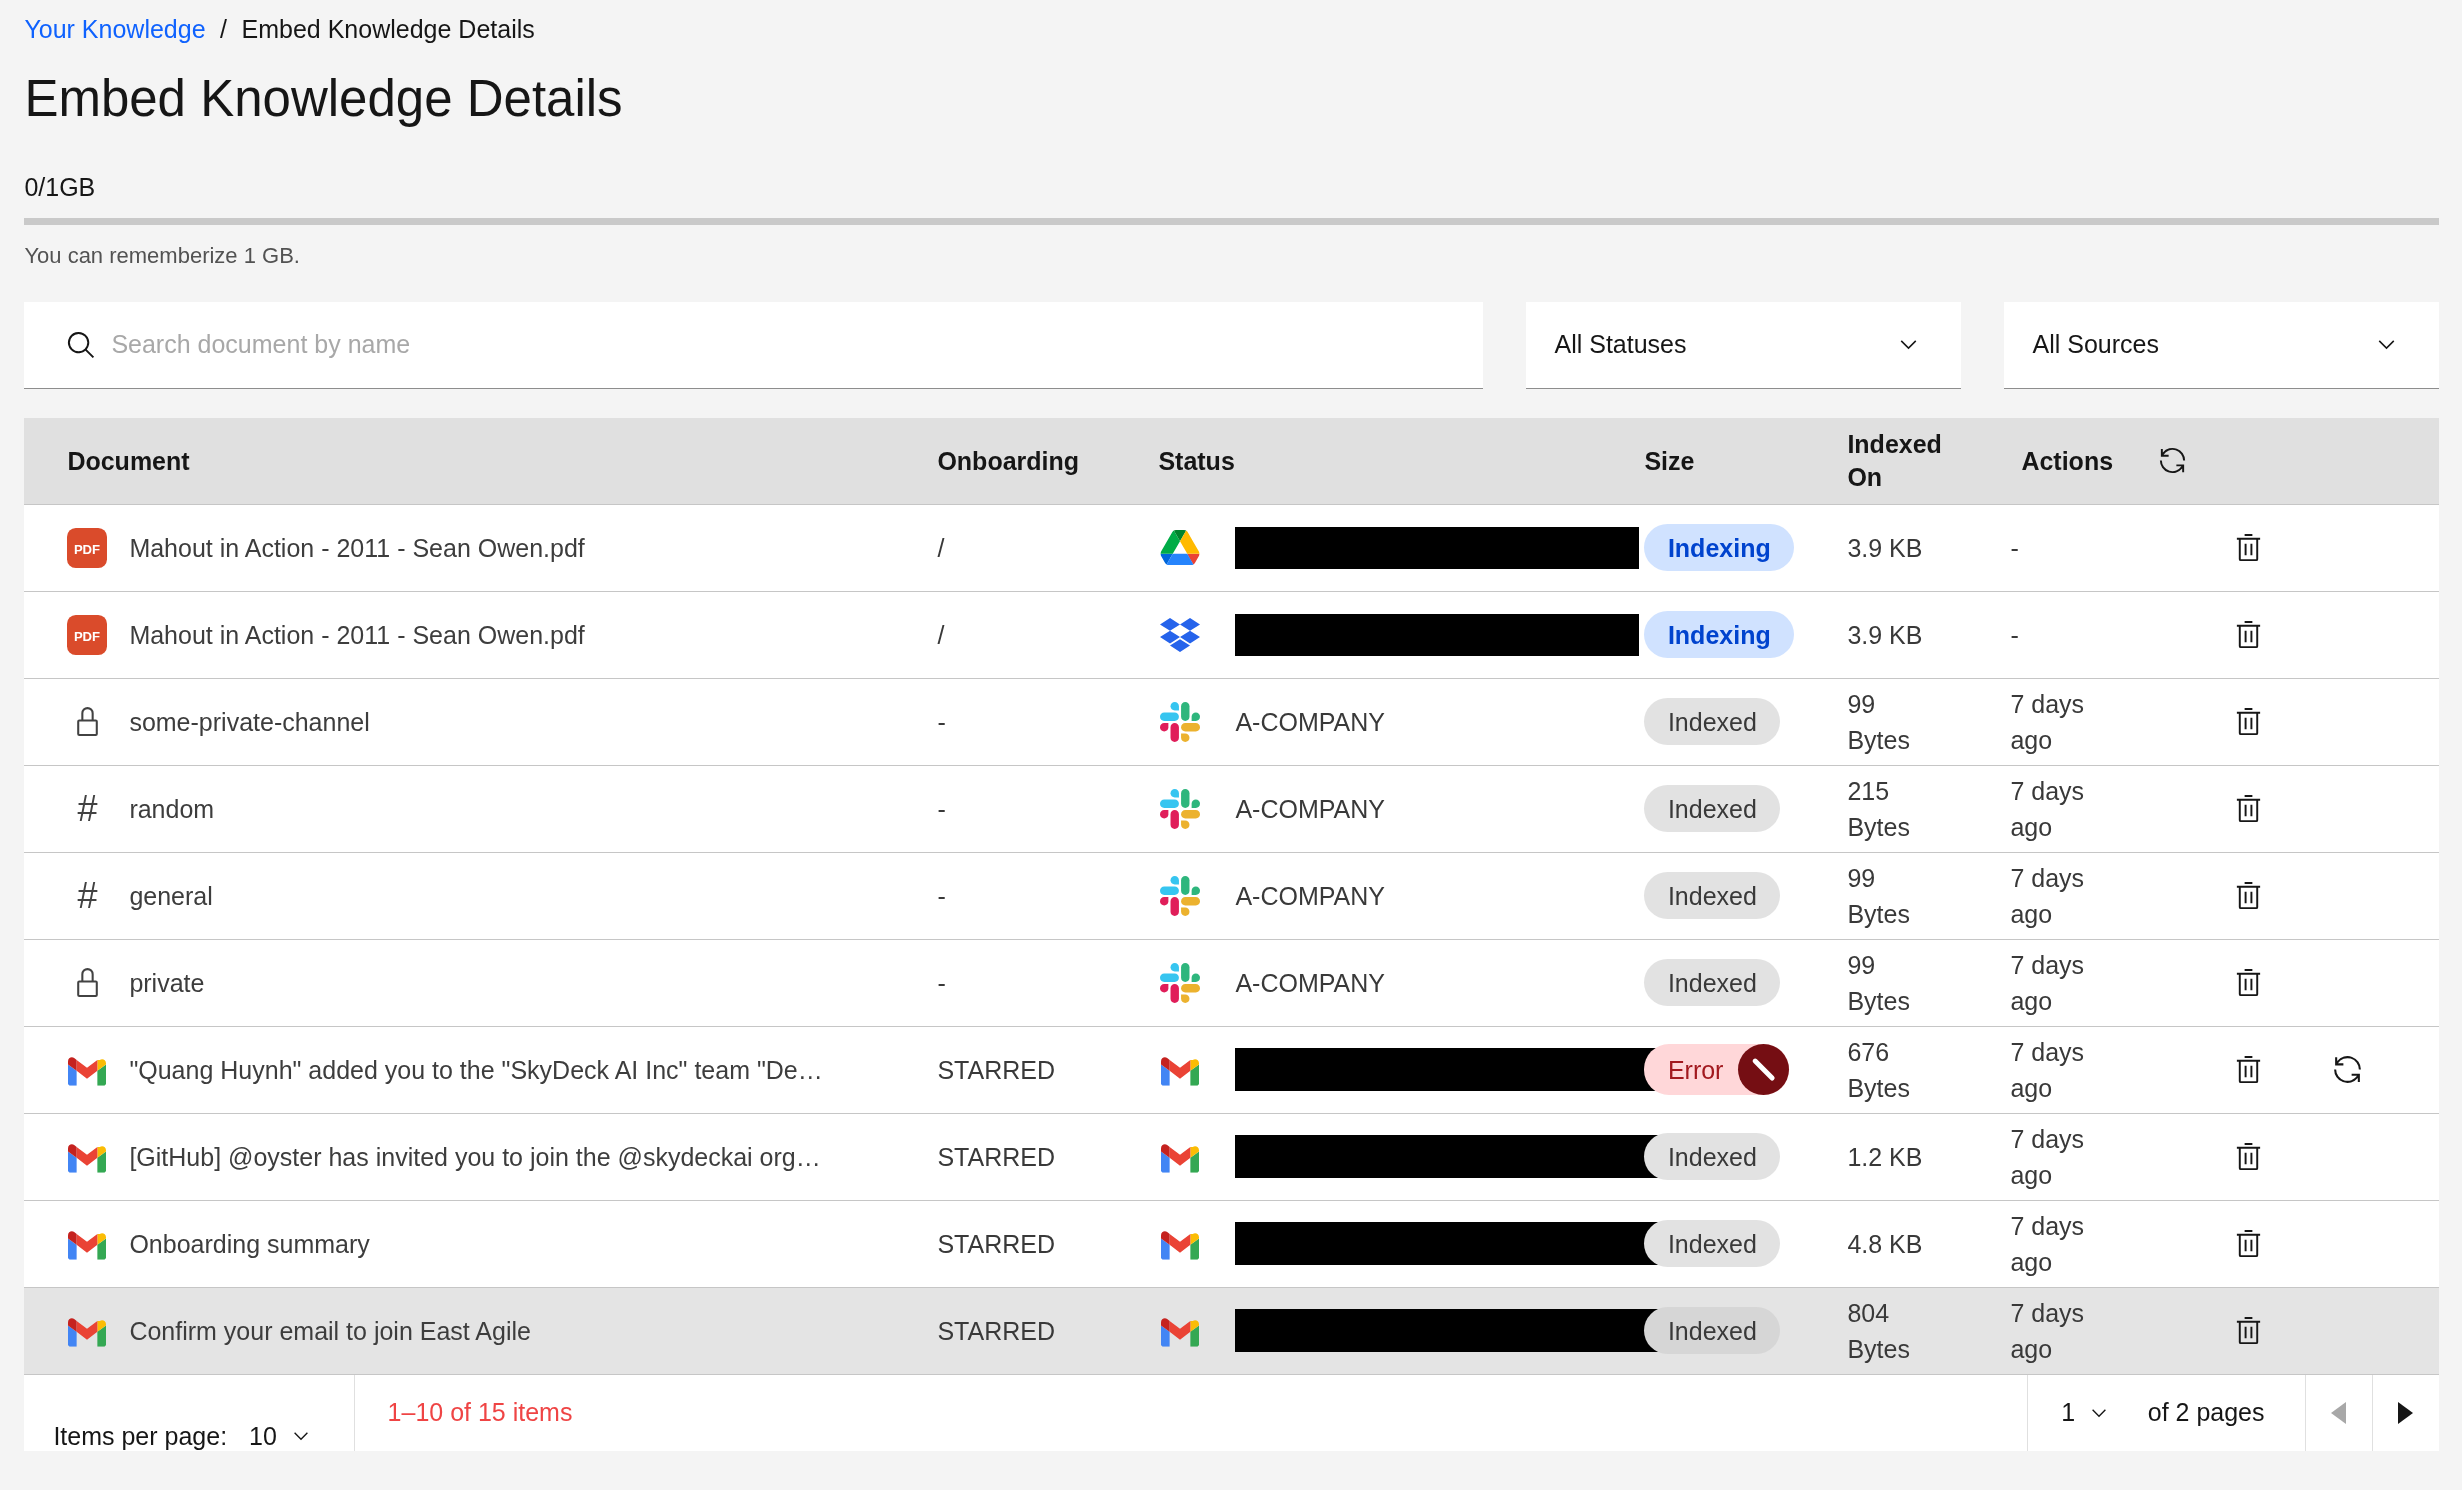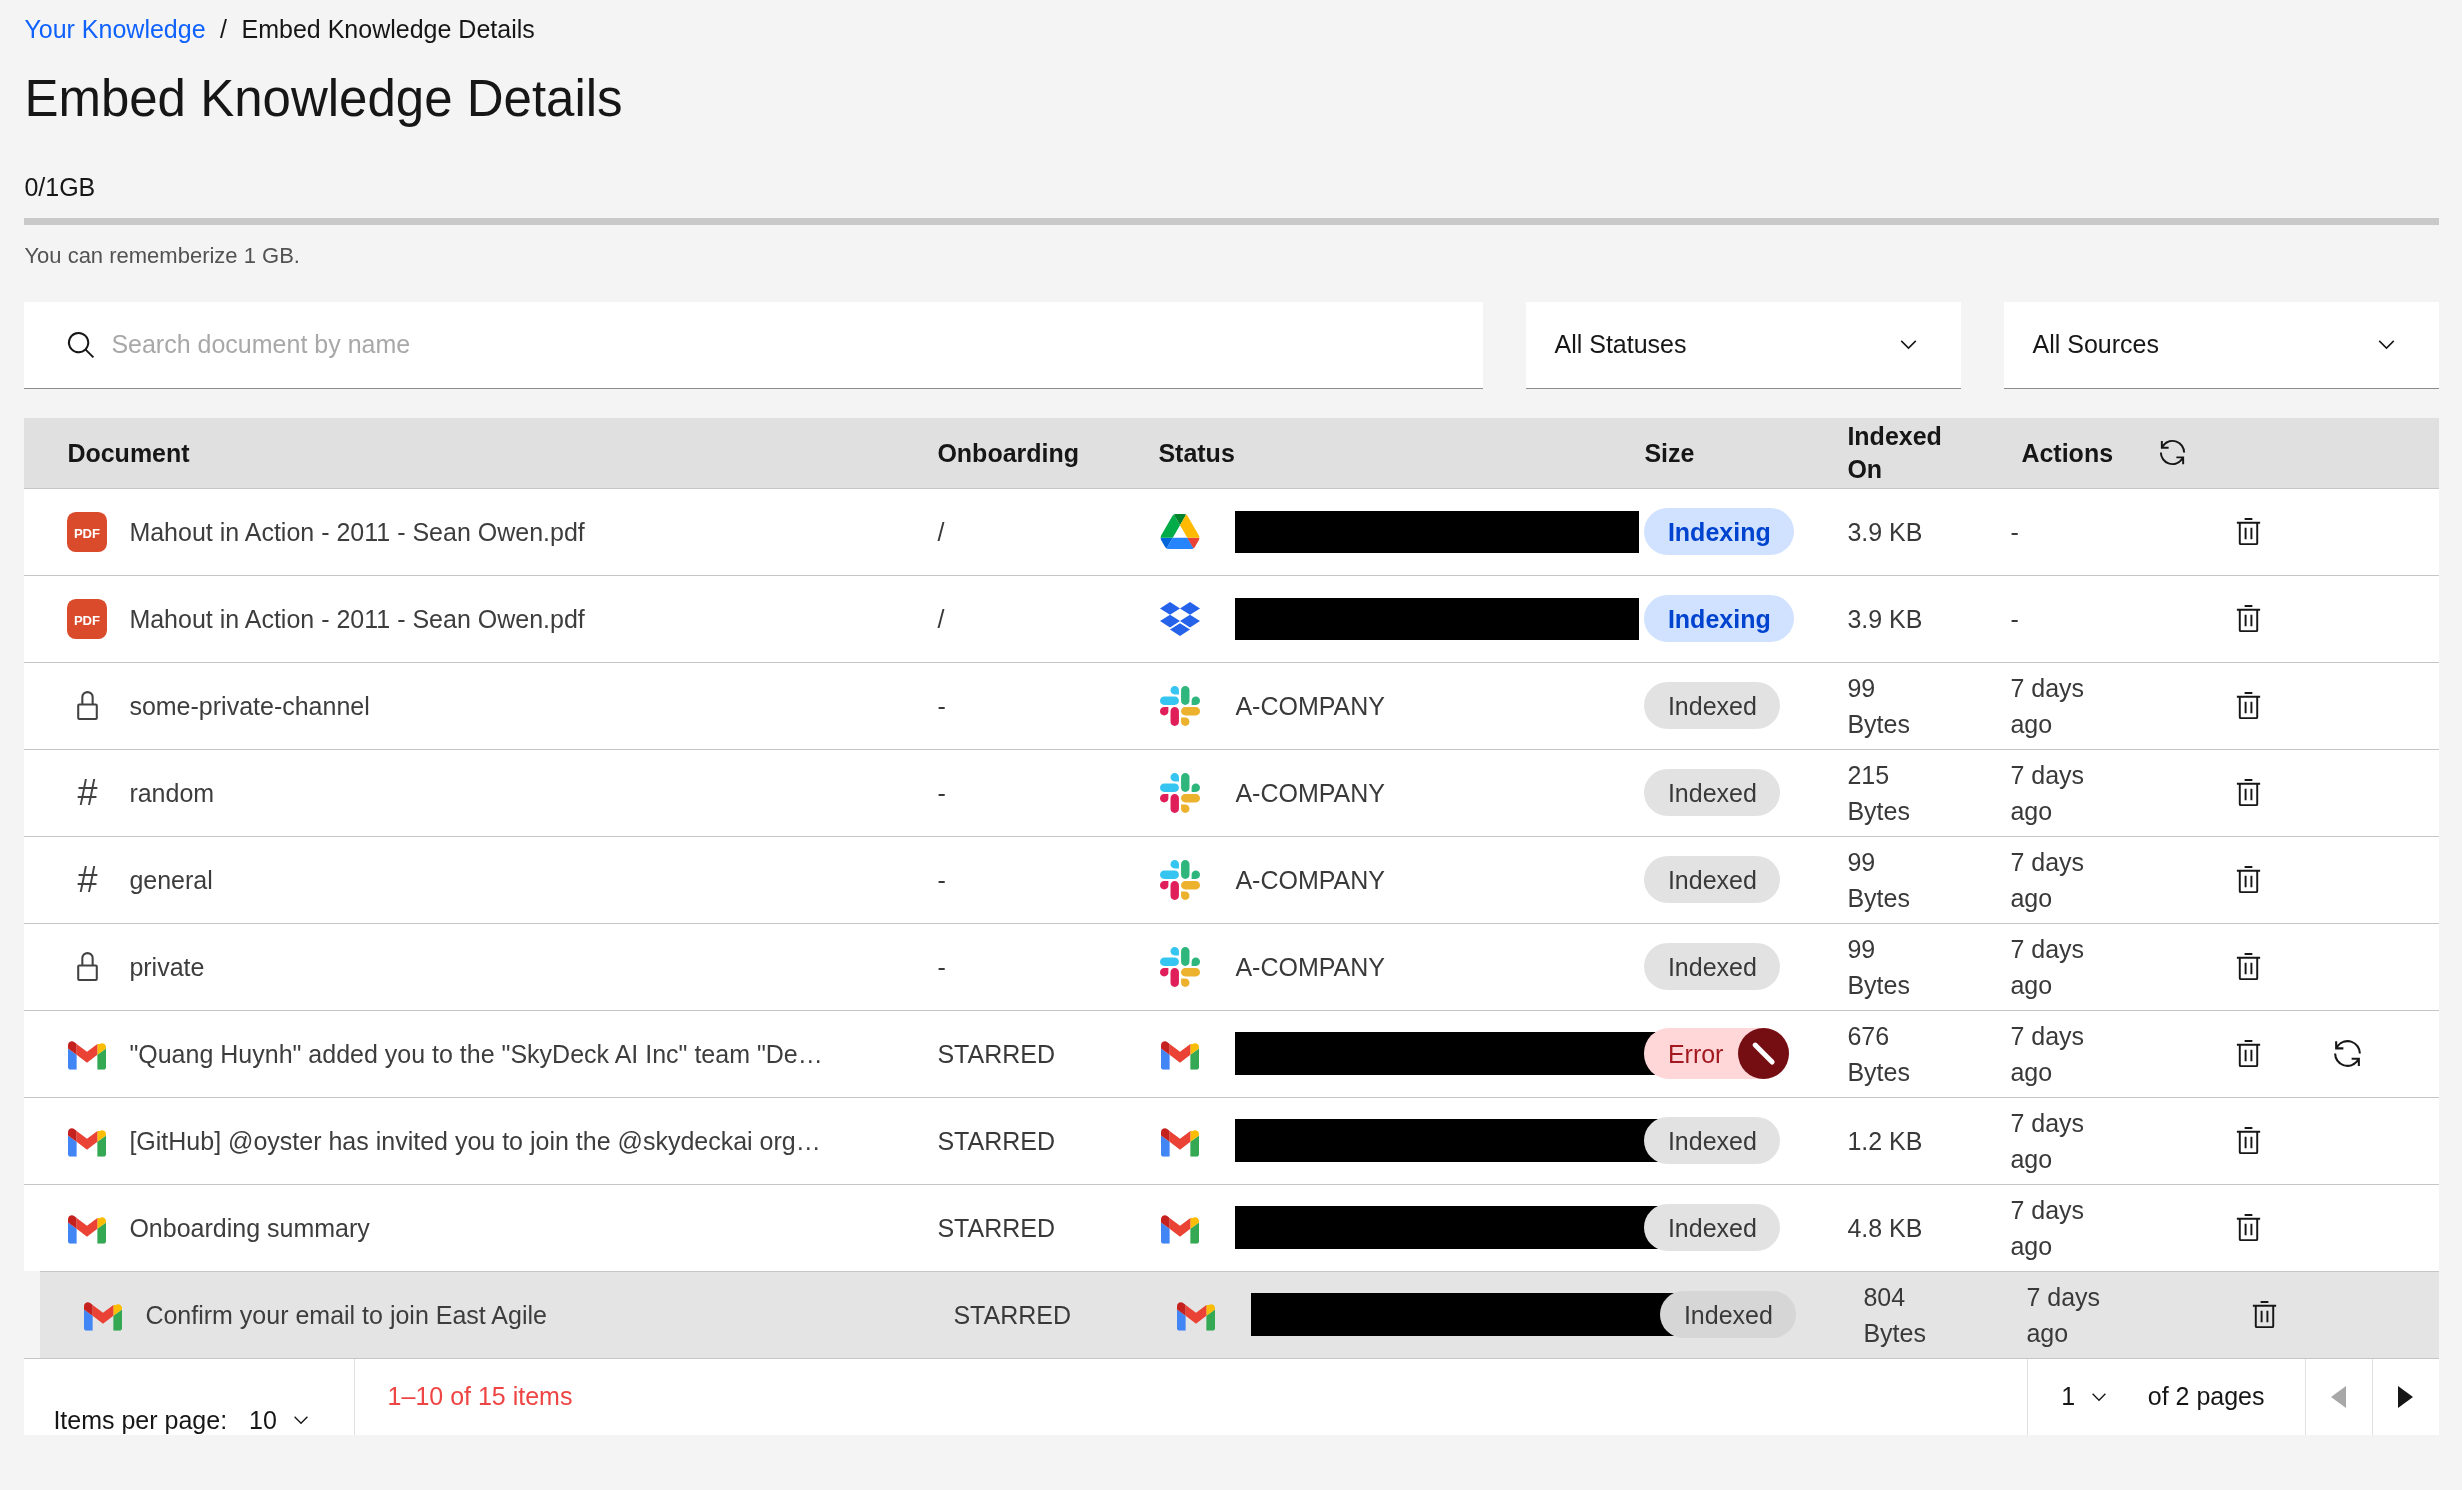--- a/index.html
+++ b/index.html
@@ -28,29 +28,29 @@
   .search-box input::placeholder { color:#a8a8a8; }
   .search-ic { position:absolute; left:42px; top:28px; width:31px; height:31px; }
   .dropdown { width:435px; height:87px; background:#fff; border-bottom:1.8px solid #8d8d8d;
     display:flex; align-items:center; justify-content:space-between; padding:0 40px 0 29px;
     font-size:25px; cursor:pointer; }
   .chev { width:25px; height:25px; }
 
   
   .table { margin-top:29px; }
   .thead, .trow { display:grid; grid-template-columns:913px 221px 486px 203px 163px 206px 1fr; align-items:center; }
-  .thead { background:#e0e0e0; height:70px; font-weight:bold; font-size:25px; color:#161616; }
+  .thead { background:#e0e0e0; height:86px; font-weight:bold; font-size:25px; color:#161616; }
   .cell { padding-right:22px; line-height:36px; }
   .cell-doc { padding-left:43px; display:flex; align-items:center; gap:22px; }
   .cell-size { padding-right:69px; }
   .cell-indexed { padding-right:91px; }
   .thead .cell-indexed { padding-right:87px; line-height:33px; }
   .cell-actions-h { display:flex; align-items:center; gap:38px; padding-left:11px; }
   .trow { background:#fff; height:87px; border-top:1.8px solid #c6c6c6; font-size:25px; color:#393939; }
-  .trow.highlight { background:#e4e4e4;margin-left:16px; }
+  .trow.highlight { background:#e4e4e4; }
   .doc-ic { width:40px; display:flex; align-items:center; justify-content:center; flex:none; }
   .hash-glyph { font-size:36px; color:#424242; font-weight:400; }
   .doc-name { white-space:nowrap; overflow:hidden; color:#3d3d3d; }
   .cell-src { display:flex; align-items:center; gap:34px; }
   .src-ic { width:43px; display:flex; align-items:center; justify-content:center; flex:none; }
   .redact { width:404px; height:42px; background:#000; flex:none; }
   .redact-wide { width:424px; height:43px; }
   .src-label { color:#393939; }
 
   .badge { display:inline-flex; align-items:center; font-size:25px; height:47px;

